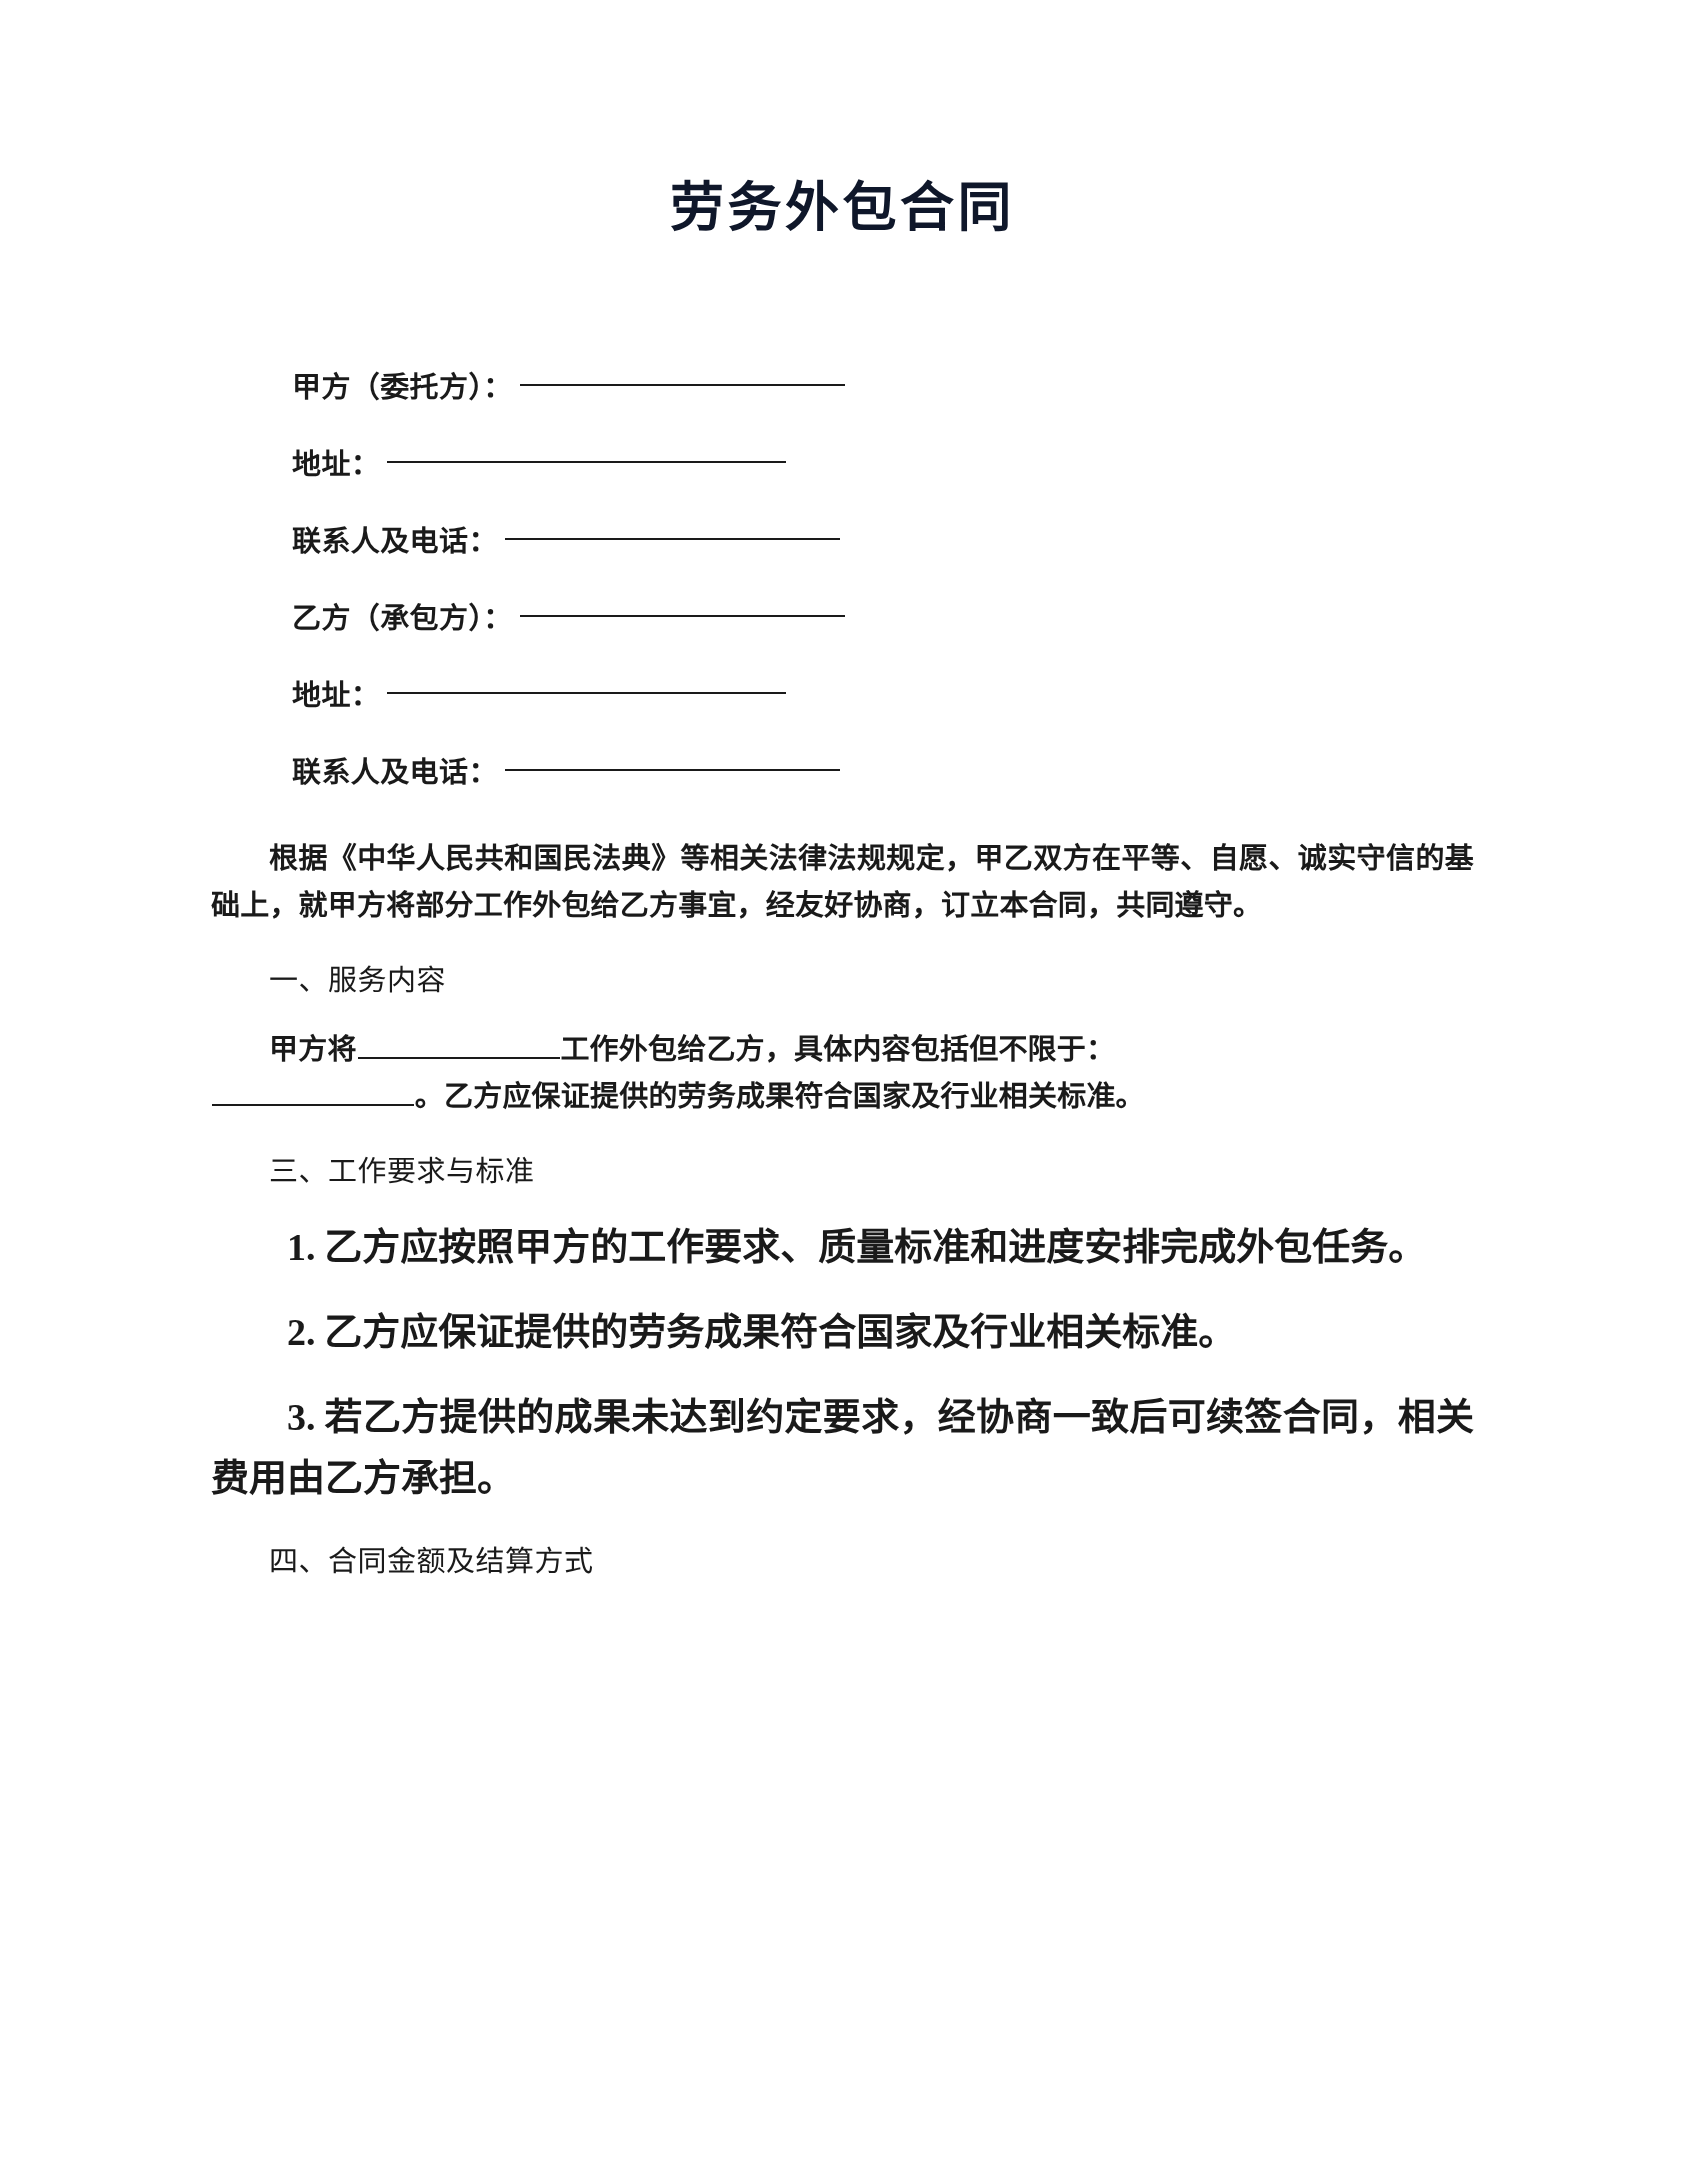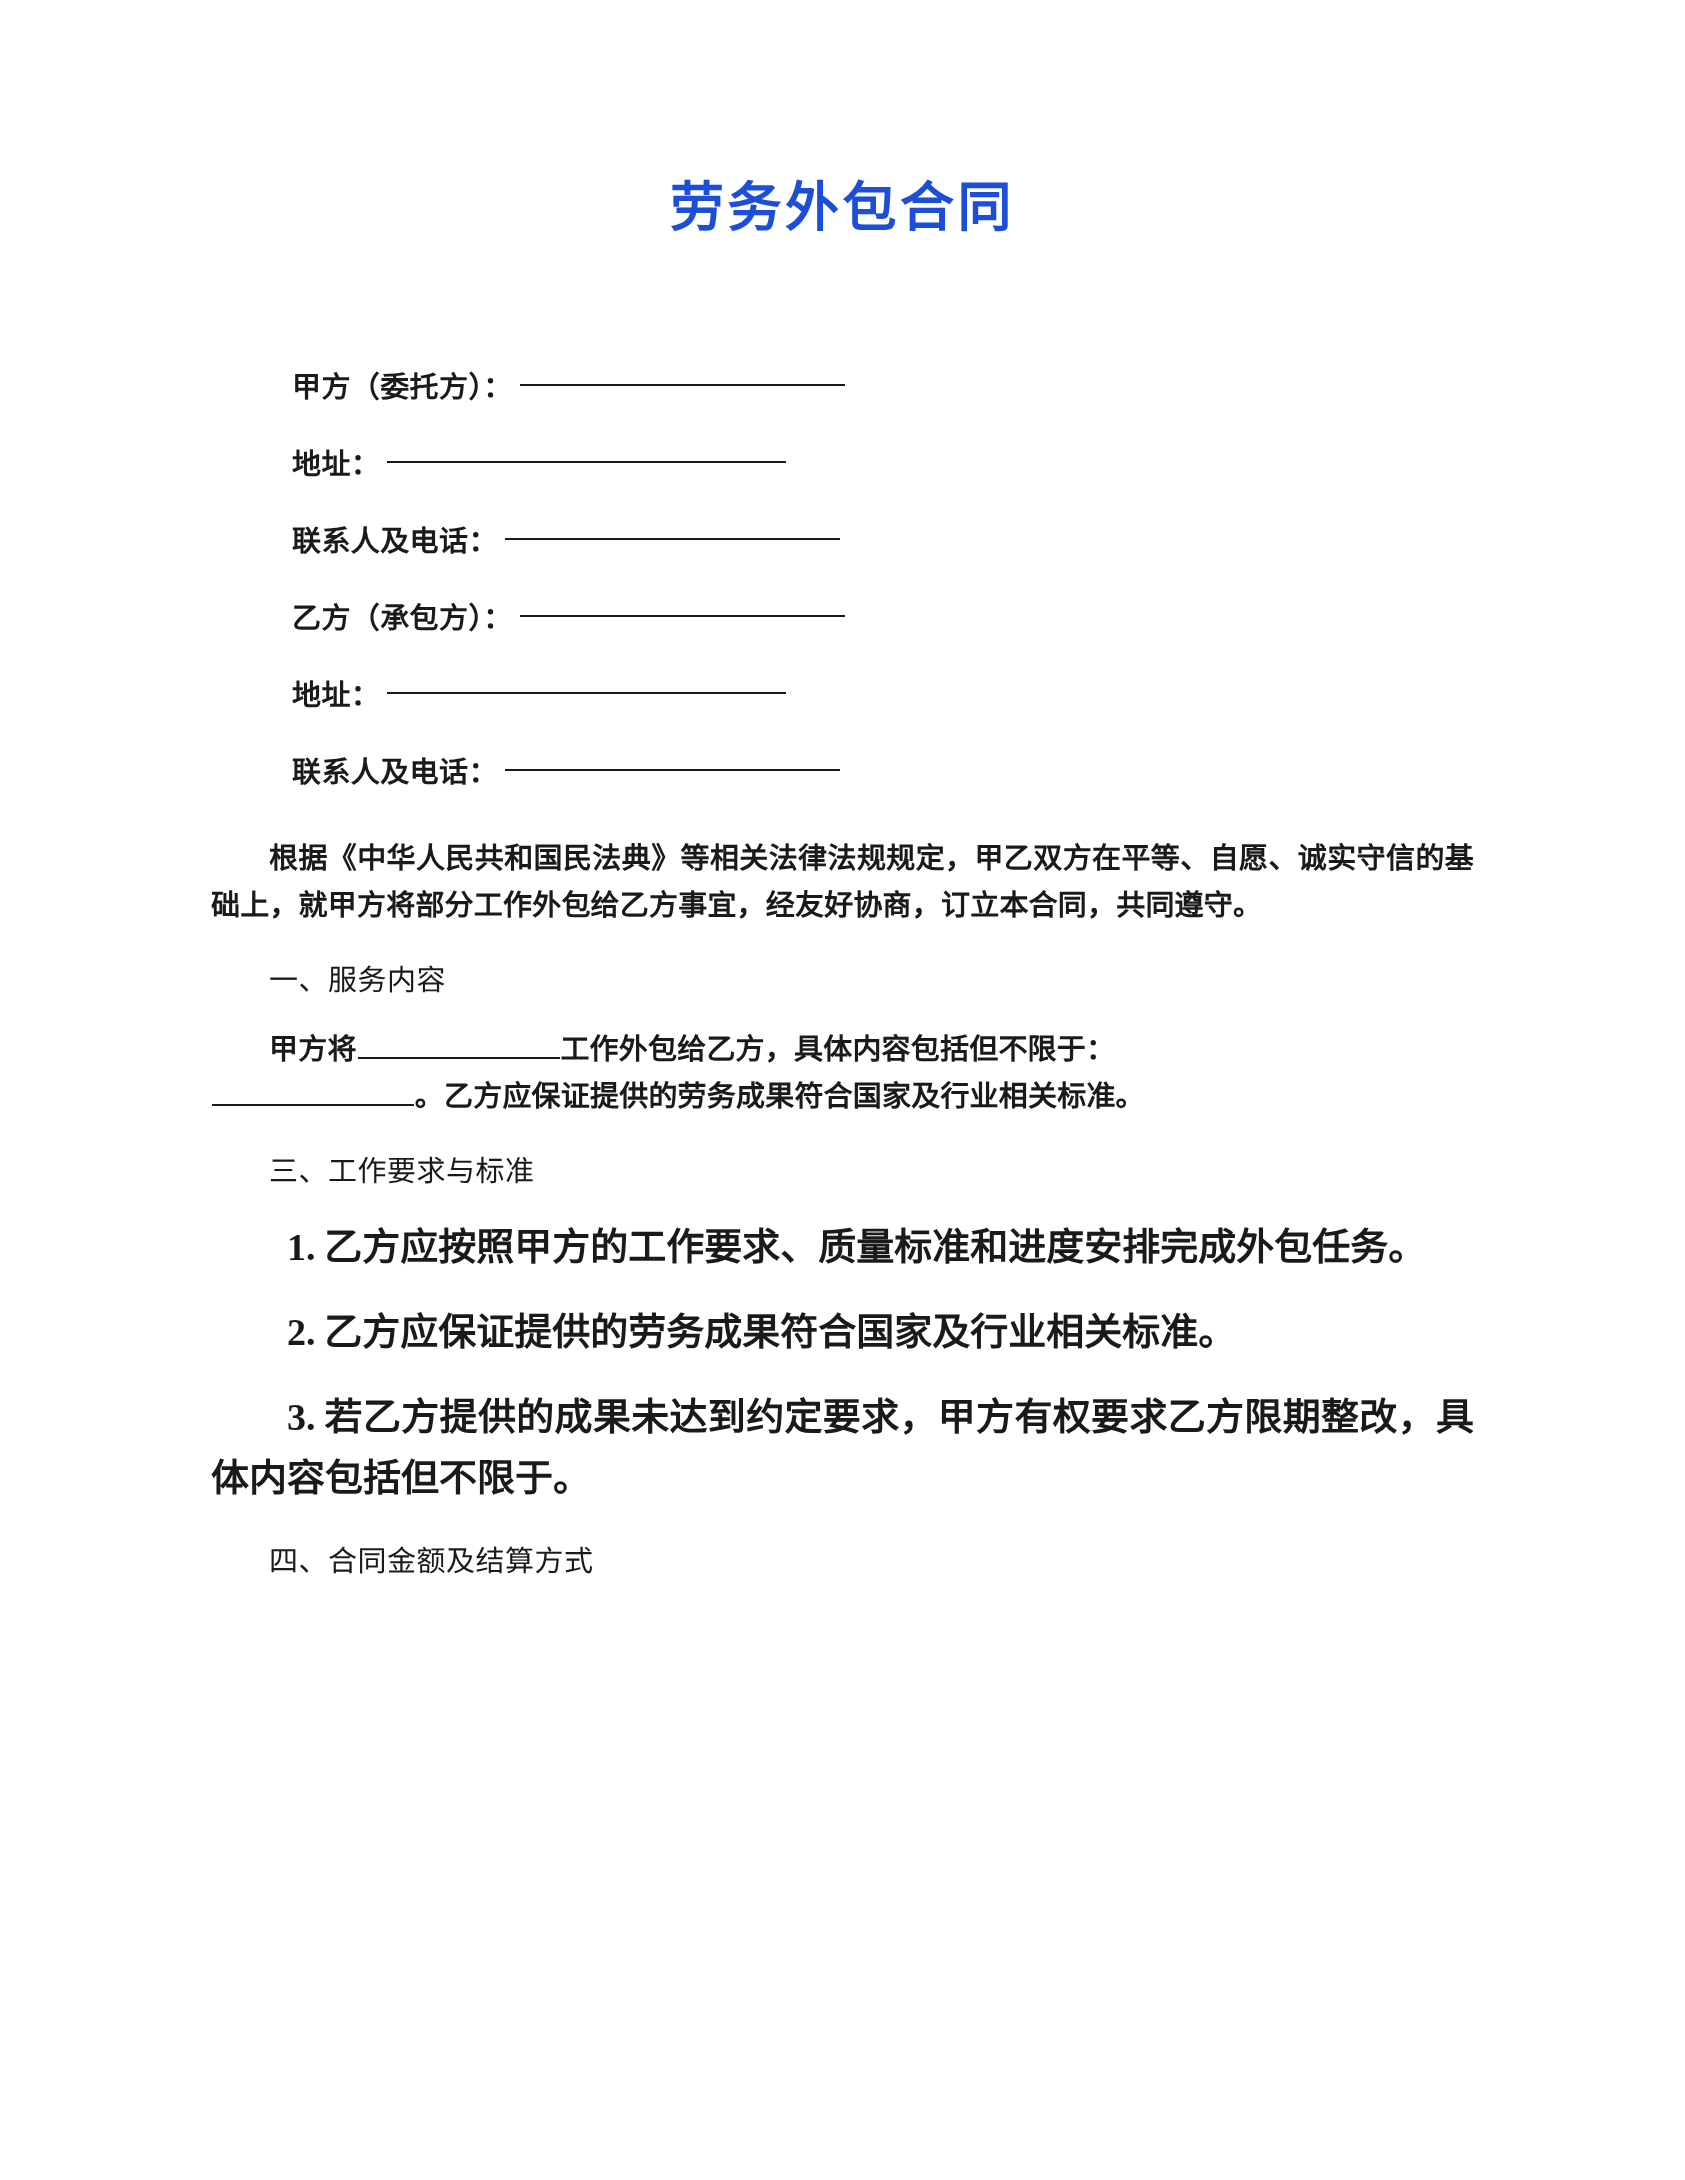--- a/index.html
+++ b/index.html
@@ -26,21 +26,21 @@
 
   
   .doc-title {
     text-align: center;
     font-size: 54px;
     font-weight: bold;
     letter-spacing: 3.5px;
     line-height: 1.2;
     margin: 0;
     padding-top: 176px;
-    color: #1d4ed8;
+    color: #0f172a;
   }
 
   
   .party-block {
     margin-top: 132px;
     padding-left: 81px;
   }
   .party-row {
     display: flex;
     align-items: center;
@@ -162,21 +162,21 @@
   <div>
     <div class="section-head">一、服务内容</div>
     <p class="para indent"><span>甲方将</span><span class="blank b-xl"></span><span>工作外包给乙方，具体内容包括但不限于：</span><br><span class="blank b-xl"></span><span>。乙方应保证提供的劳务成果符合国家及行业相关标准。</span></p>
   </div>
 
 
   <div>
     <div class="section-head">三、工作要求与标准</div>
     <p class="item"><span class="num">1.</span><span>乙方应按照甲方的工作要求、质量标准和进度安排完成外包任务。</span></p>
     <p class="item"><span class="num">2.</span><span>乙方应保证提供的劳务成果符合国家及行业相关标准。</span></p>
-    <p class="item"><span class="num">3.</span><span>若乙方提供的成果未达到约定要求，甲方有权要求乙方限期整改，具体内容包括但不限于。</span></p>
+    <p class="item"><span class="num">3.</span><span>若乙方提供的成果未达到约定要求，经协商一致后可续签合同，相关费用由乙方承担。</span></p>
   </div>
 
   <div>
     <div class="section-head">四、合同金额及结算方式</div>
   </div>
 
 </div>
 
 
 </body></html>

